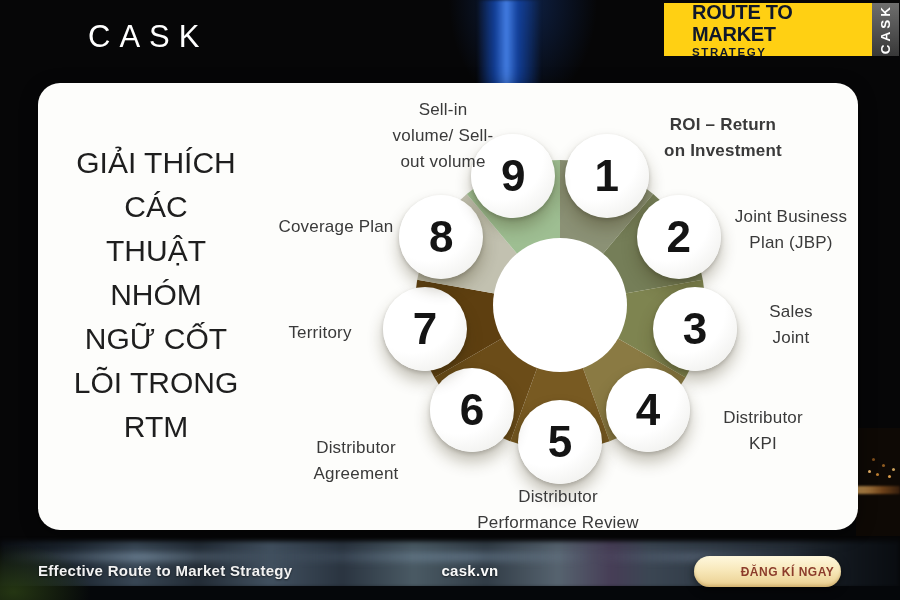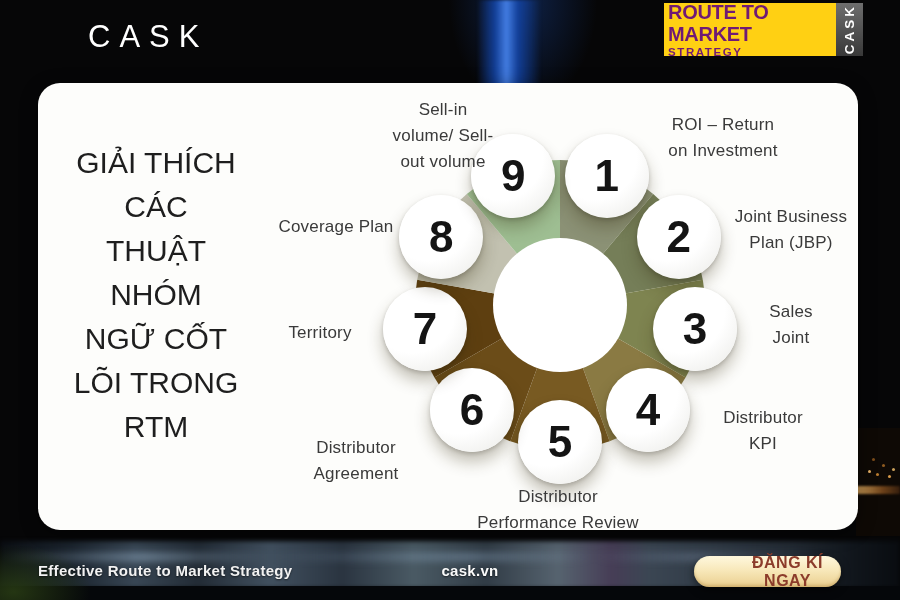--- a/index.html
+++ b/index.html
@@ -22,22 +22,22 @@
     background:radial-gradient(ellipse at 15% 85%,rgba(42,62,20,.85),rgba(10,16,5,0) 72%);}
   .bg-skyline{position:absolute;right:0;top:428px;width:44px;height:108px;background:#0e0905;}
   .bg-citylights{position:absolute;right:0;top:486px;width:44px;height:8px;filter:blur(1px);
     background:linear-gradient(90deg,rgba(235,180,100,.85),rgba(150,90,35,.7) 60%,rgba(90,50,20,.5));}
   .bg-citydots{position:absolute;left:868px;top:470px;width:3px;height:3px;background:#e5b066;border-radius:50%;
     box-shadow:8px 3px 0 #b87a2e,14px -6px 0 #8f5a20,20px 5px 0 #d89a4a,4px -12px 0 #7a4b1a,24px -2px 0 #caa05a;}
   
   .logo{position:absolute;left:88px;top:19px;color:#fff;font-size:31px;font-weight:400;
     letter-spacing:9px;}
   .badge{position:absolute;left:664px;top:3px;height:53px;display:flex;}
-  .badge-yellow{width:172px;height:53px;background:#FFD013;color:#701a75;
-    display:flex;flex-direction:column;justify-content:center;padding-left:4px;box-sizing:border-box;}
+  .badge-yellow{width:208px;height:53px;background:#FFD013;color:#0f172a;
+    display:flex;flex-direction:column;justify-content:center;padding-left:28px;box-sizing:border-box;}
   .badge-title{font-size:20px;font-weight:800;letter-spacing:-0.3px;line-height:22px;}
   .badge-subtitle{font-size:11.5px;font-weight:700;letter-spacing:1.6px;line-height:14px;}
   .badge-strip{width:27px;height:53px;background:linear-gradient(180deg,#6e6e6e,#383838);
     display:flex;align-items:center;justify-content:center;}
   .badge-strip span{color:#fff;font-size:13.5px;font-weight:600;letter-spacing:3px;
     writing-mode:vertical-rl;transform:rotate(180deg);}
   
   .card{position:absolute;left:38px;top:83px;width:820px;height:447px;background:#fdfdfb;
     border-radius:22px;box-shadow:0 4px 18px rgba(0,0,0,.45);}
   .card-title{position:absolute;left:52px;top:141px;width:208px;text-align:center;}
@@ -54,21 +54,21 @@
   .wheel-label div{white-space:nowrap;}
   
   .footer-tagline{position:absolute;left:38px;top:562px;color:#f2f2f2;font-size:15px;
     font-weight:700;letter-spacing:.3px;text-shadow:0 1px 2px rgba(0,0,0,.6);}
   .footer-site{position:absolute;left:50%;transform:translateX(-50%);top:562px;color:#fafafa;
     font-size:15px;font-weight:700;letter-spacing:.3px;text-shadow:0 1px 2px rgba(0,0,0,.6);margin-left:20px;}
   .footer-cta{position:absolute;left:694px;top:556px;width:147px;height:31px;border-radius:16px;
     background:linear-gradient(180deg,#fff8de 0%,#f7e7b8 48%,#eace8f 100%);
     box-shadow:0 3px 8px rgba(0,0,0,.55), inset 0 -2px 3px rgba(160,120,50,.35);
     display:flex;align-items:center;justify-content:center;cursor:pointer;border:none;}
-  .footer-cta span{color:#8c3c2b;font-size:16px;font-weight:800;letter-spacing:.5px;padding-left:40px;}
+  .footer-cta span{color:#8c3c2b;font-size:12px;font-weight:800;letter-spacing:.5px;padding-left:40px;}
 </style>
 </head>
 <body>
 
 <div id="stage">
 
   <div class="bg-beam-glow"></div>
   <div class="bg-beam"></div>
   <div class="bg-water"></div>
   <div class="bg-water-sheen"></div>
@@ -109,21 +109,21 @@
       <path d="M150,150 L100.4,286.3 A145,145 0 0 1 24.4,222.5 Z" fill="#6b4c18"></path>
       <path d="M150,150 L24.4,222.5 A145,145 0 0 1 7.2,124.8 Z" fill="#5e3f10"></path>
       <path d="M150,150 L7.2,124.8 A145,145 0 0 1 56.8,38.9 Z" fill="#c2c1b0"></path>
       <path d="M150,150 L56.8,38.9 A145,145 0 0 1 150.0,5.0 Z" fill="#9ebe92"></path>
       <circle cx="150" cy="150" r="67" fill="#ffffff"></circle>
     </svg>
   <div id="wheel-overlay">
       <div class="wheel-circle" style="left: 564.857px; top: 134.262px;">
         <span>1</span>
       </div>
-      <div class="wheel-label" style="left: 723px; top: 138px;">
+      <div class="wheel-label" style="left: 723px; top: 138px; font-weight: bold;">
         <div>ROI – Return</div>
         <div>on Investment</div>
       </div>
       <div class="wheel-circle" style="left: 636.645px; top: 194.5px;">
         <span>2</span>
       </div>
       <div class="wheel-label" style="left: 791px; top: 230px;">
         <div>Joint Business</div>
         <div>Plan (JBP)</div>
       </div>

